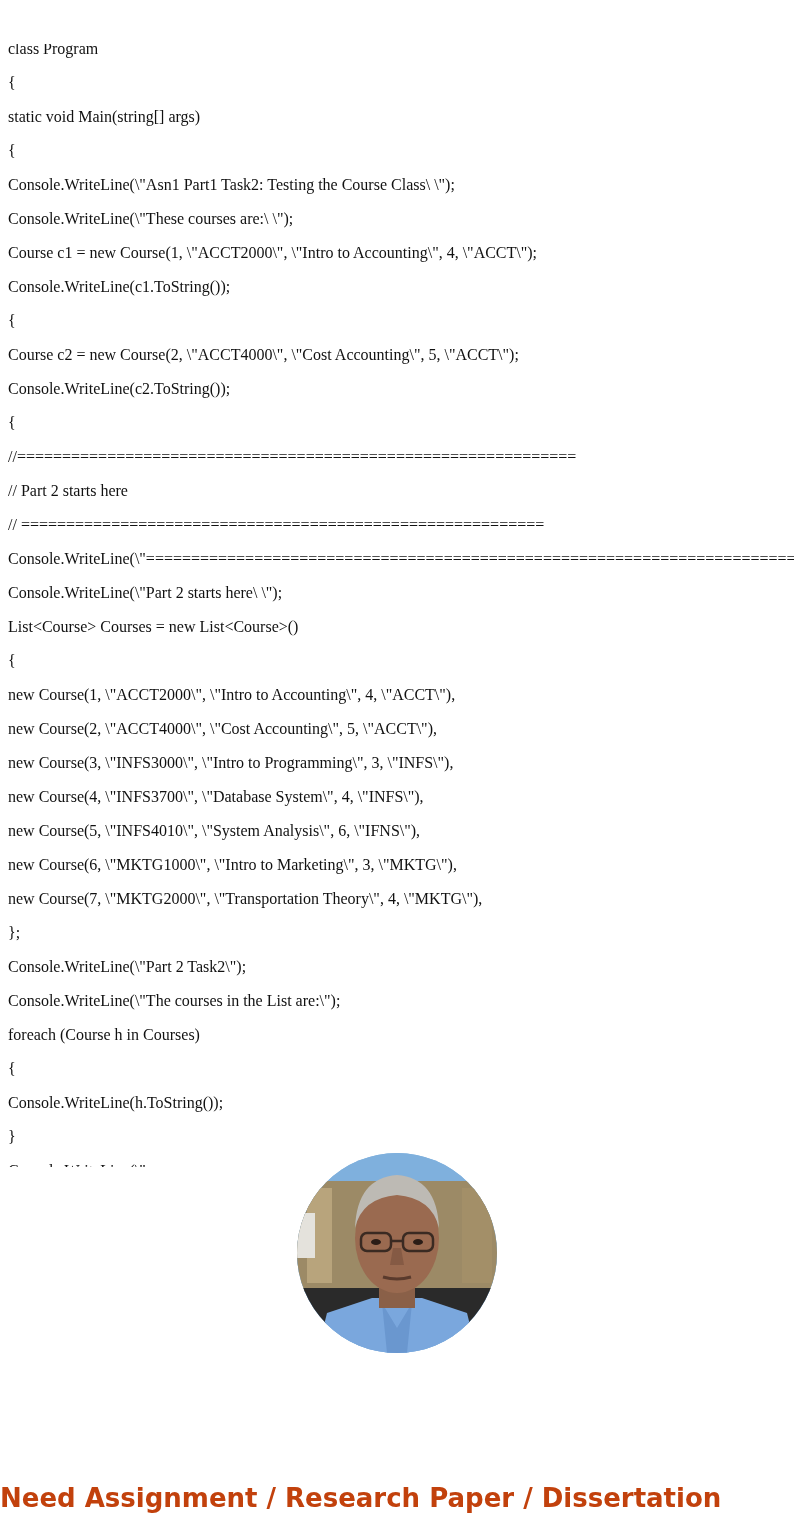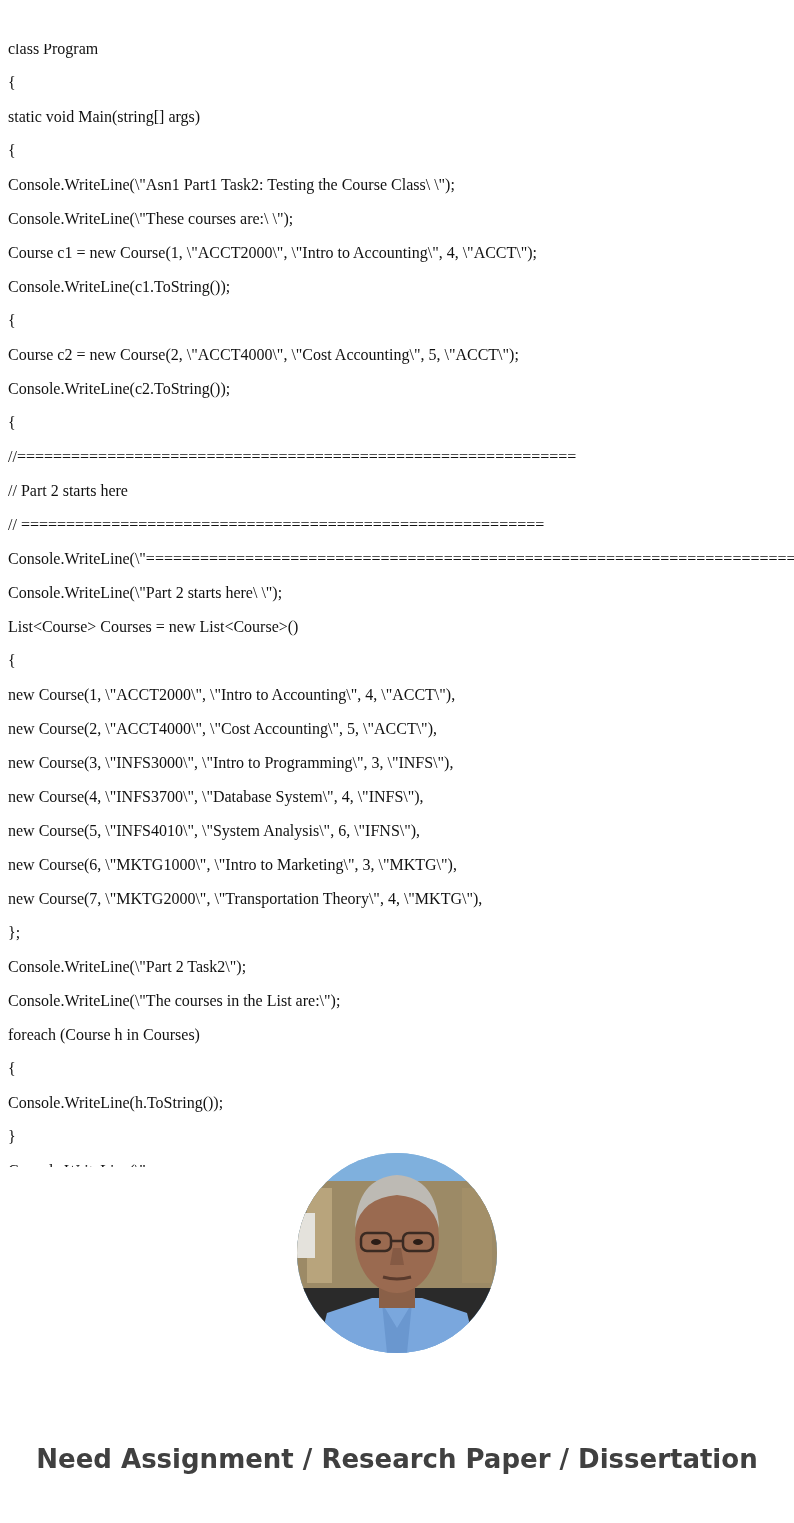--- a/index.html
+++ b/index.html
@@ -44,28 +44,28 @@
       width: 200px;
       height: 200px;
       border-radius: 50%;
       overflow: hidden;
       background: #7fb0dd;
     }
     .avatar svg { display: block; }
     .footer {
       position: absolute;
       left: 0;
-      top: 1444px;
-      width: 794px;
+      top: 1483px;
+      width: 682px;
       text-align: center;
       font-family: "DejaVu Sans", sans-serif;
       font-weight: bold;
       font-size: 26px;
       line-height: 30px;
-      color: #404040;
+      color: #c2410c;
     }
     .footer div { white-space: nowrap; }
   </style>
 </head>
 <body>
 
 <div class="code-viewport">
   <div class="code-block">
     <div class="code-line">class Program</div>
     <div class="code-line">{</div>

